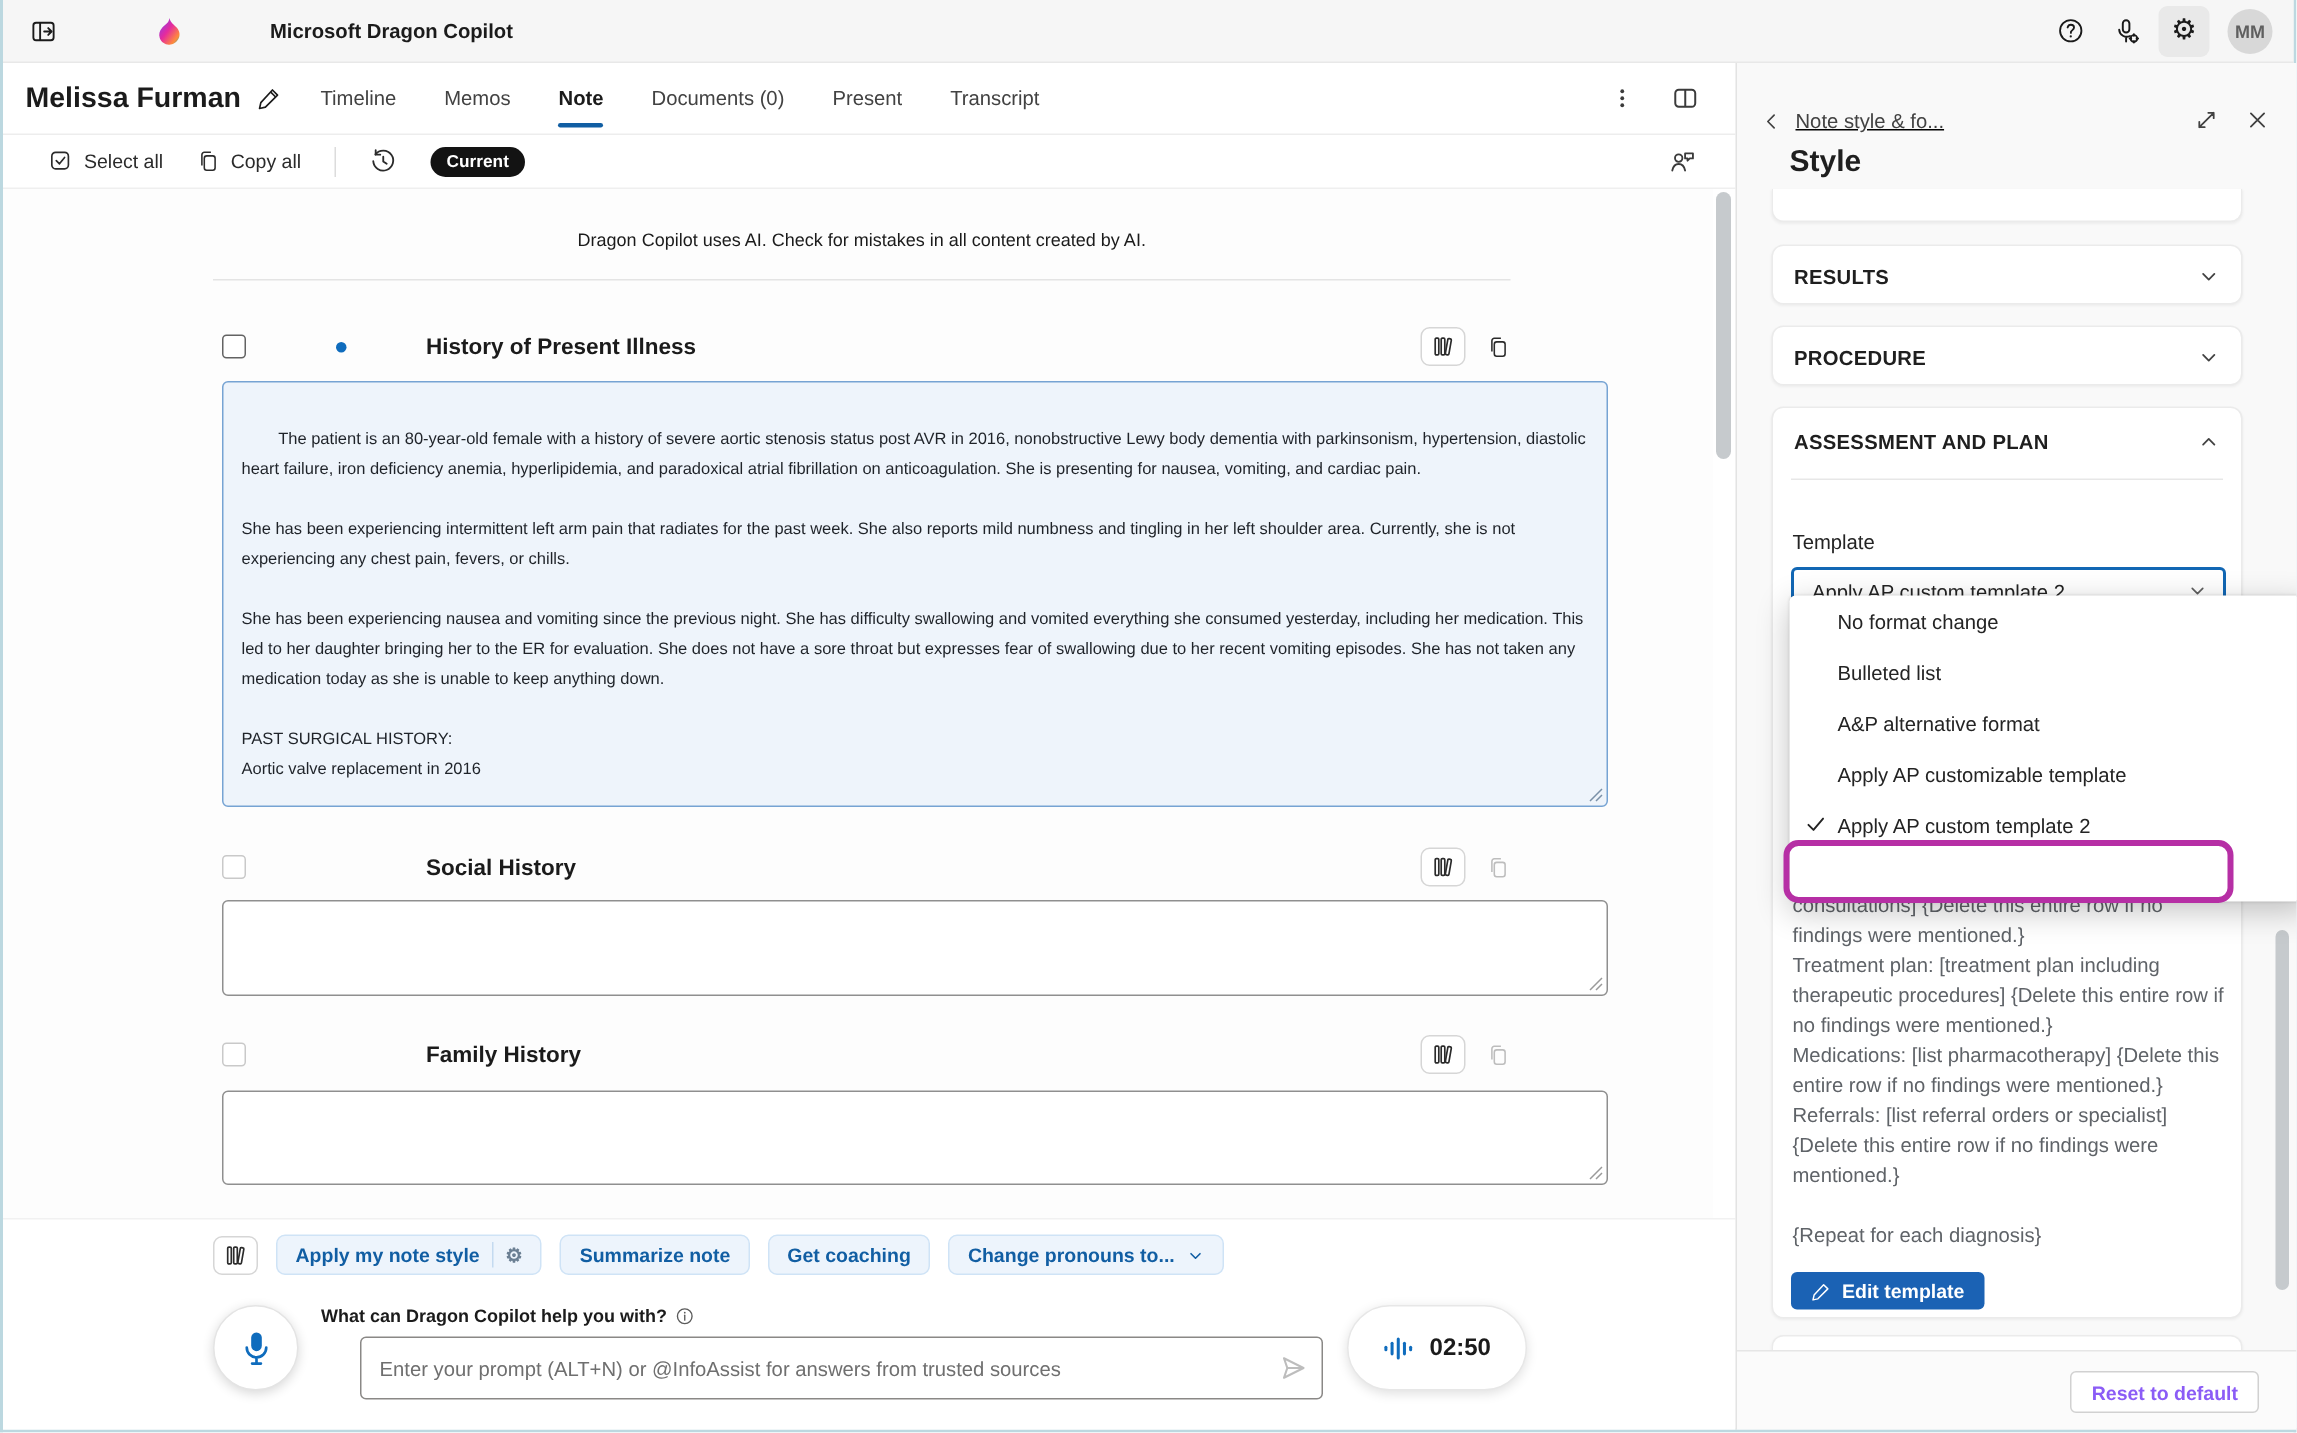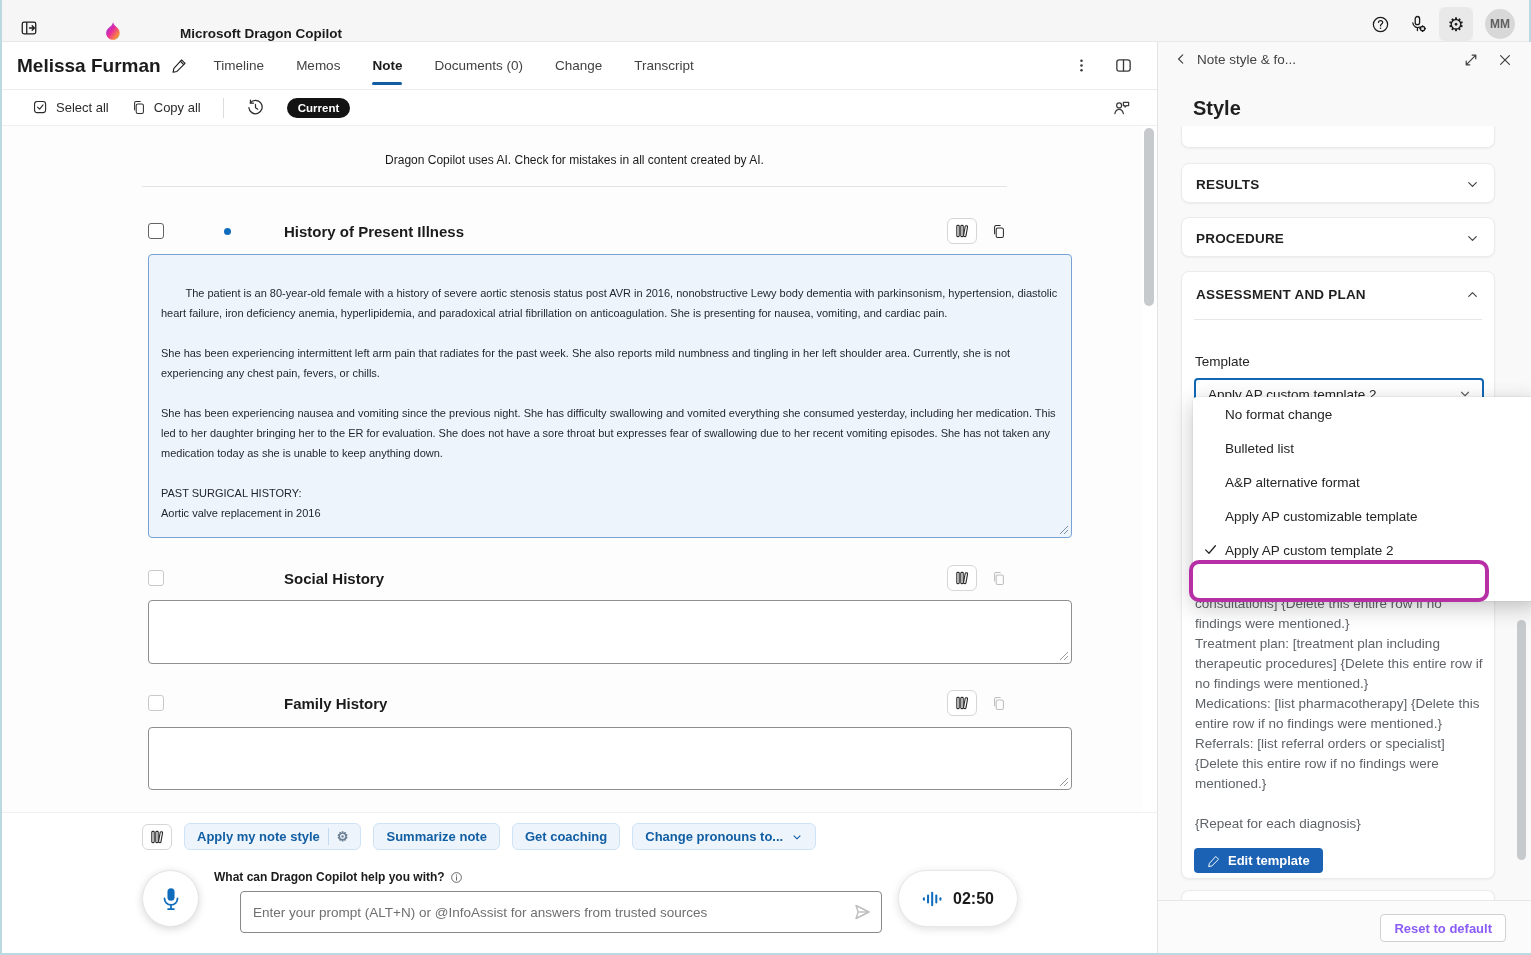--- a/index.html
+++ b/index.html
@@ -1,20 +1,20 @@
 <!DOCTYPE html>
 <html><head>
 <meta charset="utf-8">
 <style>
   * { margin:0; padding:0; box-sizing:border-box; }
   html,body { width:1531px; height:955px; font-family:"Liberation Sans", sans-serif; background:#fff; overflow:hidden; }
   .window { position:relative; width:1531px; height:955px; border-left:2px solid #bcd8e0; border-right:2px solid #bcd8e0; border-bottom:3px solid #bcd8e0; background:#fff; }
 
   
-  .topbar { position:absolute; left:0; top:0; width:100%; height:42px; background:#f6f6f6; border-bottom:1px solid #e8e8e8; display:flex; align-items:flex-end; padding:0 14px;gap:48px; }
+  .topbar { position:absolute; left:0; top:0; width:100%; height:42px; background:#f6f6f6; border-bottom:1px solid #e8e8e8; display:flex; align-items:center; padding:0 14px;gap:48px; }
   .topbar .app-title { font-size:13.5px; font-weight:700; color:#1b1b1b; margin-left:10px; }
   .tb-icon { width:34px; height:34px; display:flex; align-items:center; justify-content:center; border-radius:6px; cursor:pointer; }
   .tb-icon.pressed { background:#e9e9e9; }
   .topbar-right { margin-left:auto; display:flex; align-items:center; gap:4px; }
   .avatar { width:30px; height:30px; border-radius:50%; background:#d8d8d8; color:#5f5f5f; font-size:12px; font-weight:700; display:flex; align-items:center; justify-content:center; margin-left:8px; }
   .gear-glyph { font-size:19px; color:#1b1b1b; line-height:1; }
   .gear-glyph.small { font-size:13px; color:#6b7f93; }
 
   
   .main { position:absolute; left:0; top:42px; width:1155px; height:911px; background:#fff; }
@@ -61,21 +61,21 @@
   .prompt-label { position:absolute; left:212px; top:57px; font-size:12px; font-weight:700; color:#1b1b1b; display:flex; align-items:center; gap:5px; }
   .prompt-input-wrap { position:absolute; left:212px; top:78px; width:668px; height:42px;padding-left:26px; }
   .prompt-input { width:100%; height:100%; border:1px solid #8a8886; border-radius:4px; font-size:13.5px; color:#1b1b1b; padding:0 40px 0 12px; font-family:"Liberation Sans", sans-serif; background:#fff; }
   .prompt-input::placeholder { color:#6f6f6f; }
   .send-btn { position:absolute; right:10px; top:11px; background:none; border:none; display:flex; cursor:pointer; }
   .timer-pill { position:absolute; left:896px; top:57px; width:120px; height:57px; border-radius:29px; background:#fff; border:1px solid #e7e7e7; box-shadow:0 2px 8px rgba(0,0,0,.13); display:flex; align-items:center; justify-content:center; gap:9px; cursor:pointer; }
   .timer-text { font-size:16px; font-weight:700; color:#1b1b1b; }
 
   
   .panel { position:absolute; left:1155px; top:42px; width:374px; height:911px; background:#f9f9f9; border-left:1px solid #e3e3e3; }
-  .panel-header { position:absolute; left:0; top:10px; width:100%; height:36px; display:flex; align-items:flex-start; padding:0 18px 0 16px; }
+  .panel-header { position:absolute; left:0; top:10px; width:100%; height:36px; display:flex; align-items:flex-end; padding:0 18px 0 16px;text-decoration:underline; }
   .panel-title { font-size:13.5px; color:#424242; margin-left:9px; }
   .panel-header-icons { margin-left:auto; display:flex; align-items:center; gap:18px; }
   .panel-heading { position:absolute; left:35px; top:55px; font-size:20px; font-weight:700; color:#1f1f1f; }
   .card { position:absolute; left:23px; width:314px; background:#fff; border:1px solid #ebebeb; border-radius:8px; box-shadow:0 1px 2px rgba(0,0,0,.05); }
   .card-cut-top { top:84px; height:22px; border-top:none; border-radius:0 0 8px 8px; }
   .accordion-row { height:40px; display:flex; align-items:center; padding:0 14px; cursor:pointer; }
   .accordion-label { font-size:13.5px; font-weight:700; color:#1f1f1f; letter-spacing:.2px; }
   .accordion-chevron { margin-left:auto; display:flex; }
   .aap-card { top:229px; height:608px; }
   .aap-divider { position:absolute; left:12px; right:12px; top:47px; height:1px; background:#e7e7e7; }
@@ -153,21 +153,21 @@
         <svg width="17" height="17" viewBox="0 0 20 20" fill="none" stroke="#1b1b1b" stroke-width="1.3">
             <path d="M12.5 3.5l4 4L7 17l-4.6 1 1-4.6 9.1-9.9z" stroke-linejoin="round"></path>
             <path d="M11 5l4 4"></path>
           </svg>
       </span>
       <div class="tabs">
         <span class="tab">Timeline</span>
         <span class="tab">Memos</span>
         <span class="tab active">Note</span>
         <span class="tab">Documents (0)</span>
-        <span class="tab">Change</span>
+        <span class="tab">Present</span>
         <span class="tab">Transcript</span>
       </div>
       <div class="header-right">
         <span style="display:flex;cursor:pointer">
           <svg width="17" height="17" viewBox="0 0 20 20" fill="#3b3b3b">
               <circle cx="10" cy="4.5" r="1.5"></circle>
               <circle cx="10" cy="10" r="1.5"></circle>
               <circle cx="10" cy="15.5" r="1.5"></circle>
             </svg>
         </span>

